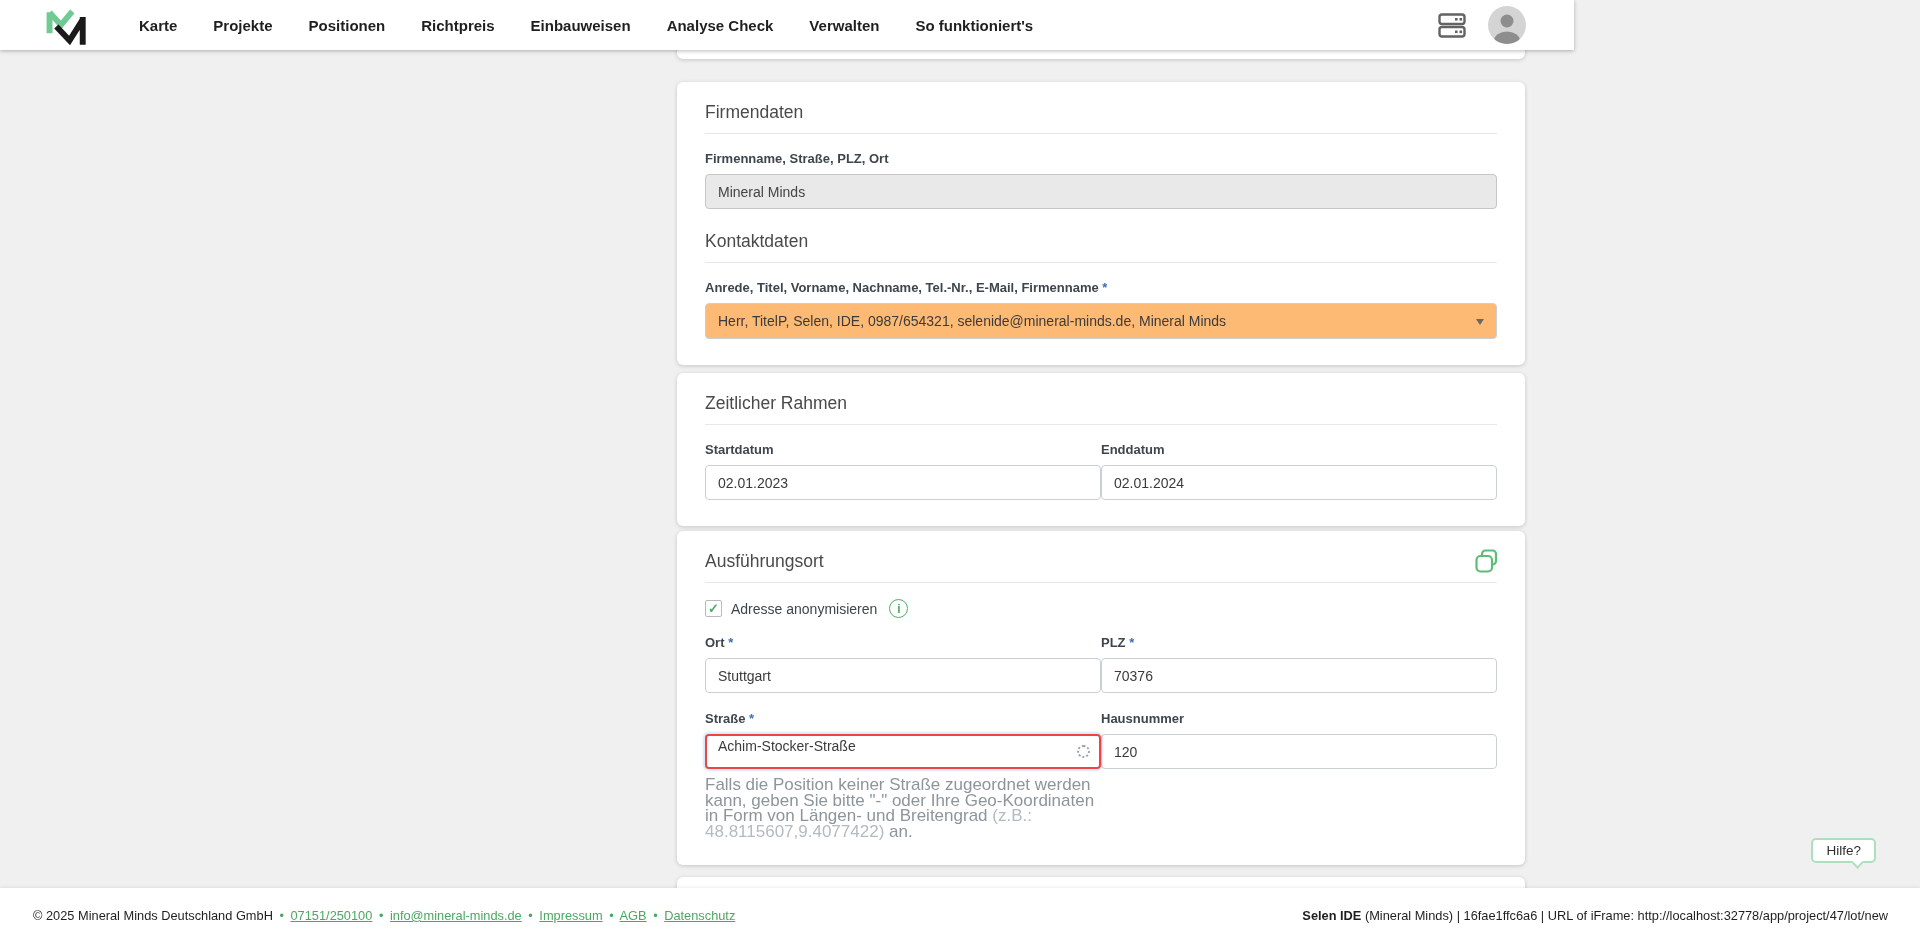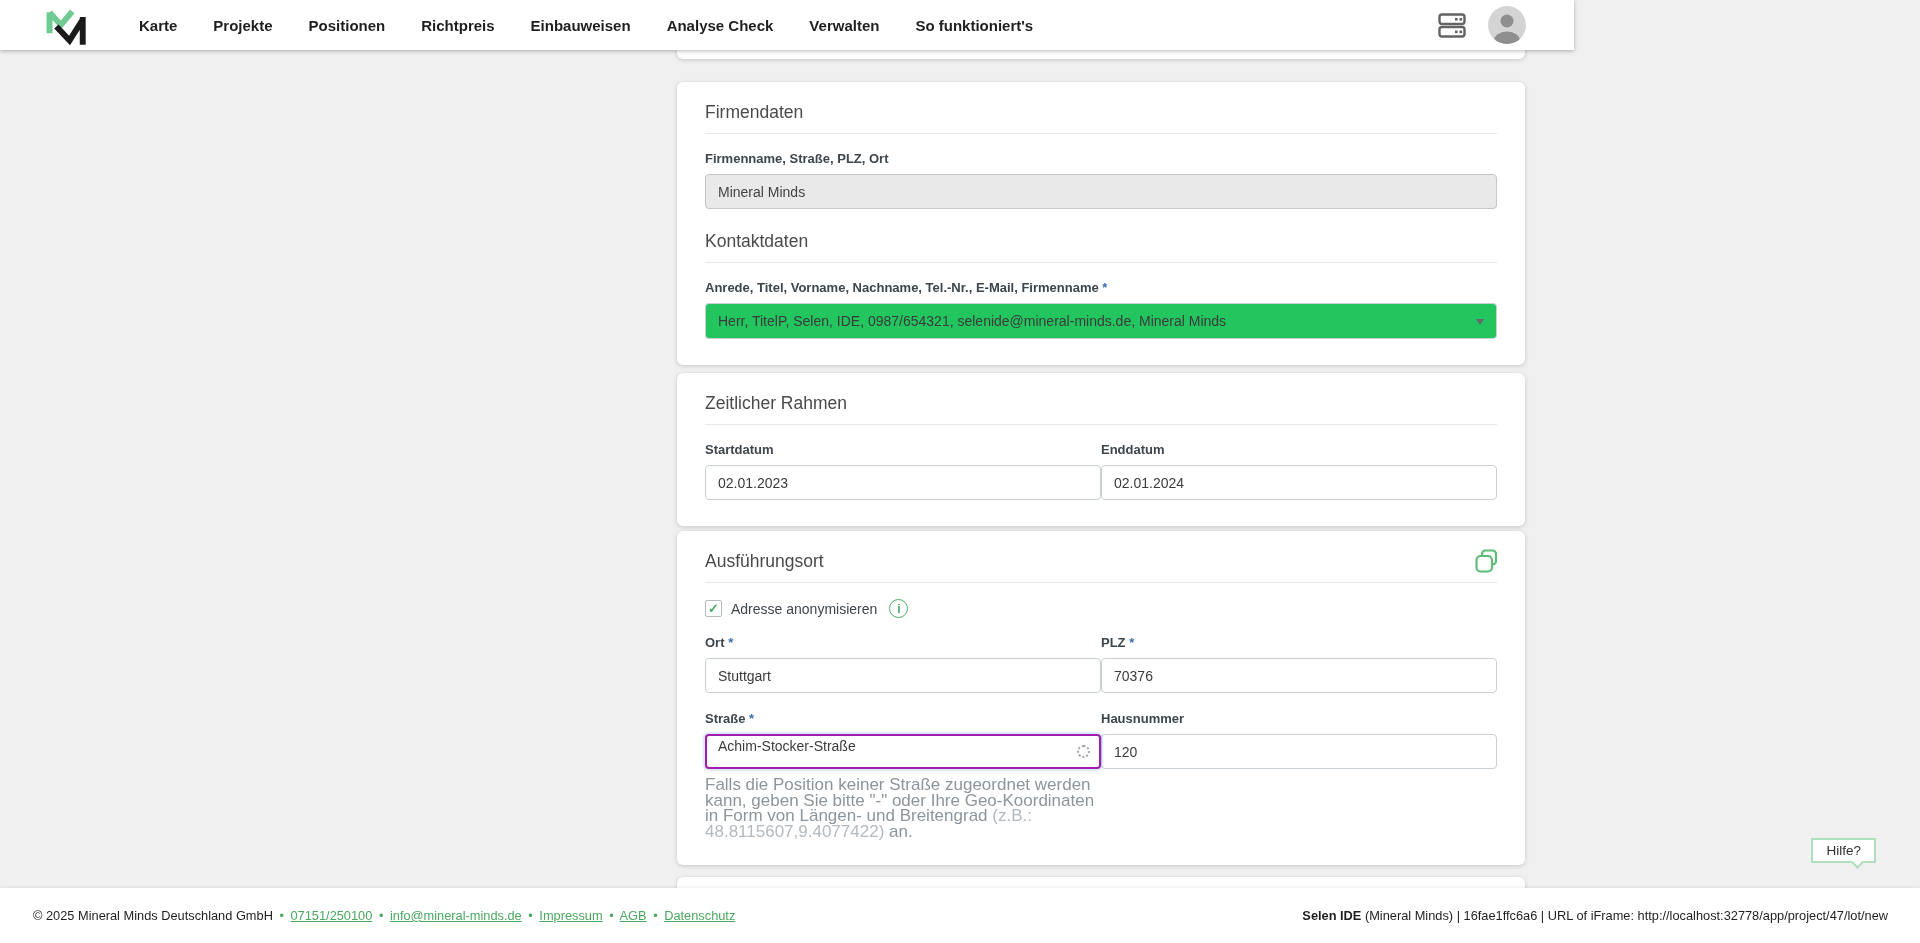--- a/index.html
+++ b/index.html
@@ -21,50 +21,50 @@
           box-shadow:0 1px 4px rgba(0,0,0,.18); }
   .card-pad { padding:18px 28px 26px 28px; }
   h2.sec-title { font-size:17.5px; font-weight:400; color:#4a4a4a; line-height:24px; margin-bottom:9px; }
   .divider { border:none; border-top:1px solid #e7e7e7; margin-bottom:16px; }
   .fld-label { display:block; font-size:13px; font-weight:700; color:#3d454d; line-height:17px; margin-bottom:7px; }
   .req { color:#3c6eb4; font-weight:700; }
   .txt-input { width:100%; height:35px; border:1px solid #c8d0d6; border-radius:4px; background:#fff;
                font-family:"Liberation Sans",sans-serif; font-size:14px; color:#3b3b3b; padding:3px 12px; outline:none; }
   .txt-input:disabled, .txt-input.disabled { background:#e9e9e9; border-color:#c6c6c6; color:#444; }
   .select-box { position:relative; width:100%; height:36px; border:1px solid #c8d0d6; border-radius:4px;
-                background:#22c55e; font-size:14px; color:#3b3b3b; line-height:34px; padding:0 30px 0 12px;
+                background:#fdba74; font-size:14px; color:#3b3b3b; line-height:34px; padding:0 30px 0 12px;
                 cursor:pointer; white-space:nowrap; overflow:hidden; }
   .caret { position:absolute; right:12px; top:15px; width:0; height:0;
            border-left:4.5px solid transparent; border-right:4.5px solid transparent; border-top:6px solid #676767; }
   .two-col { display:grid; grid-template-columns:1fr 1fr; }
   .mb20 { margin-bottom:20px; }
   .mb17 { margin-bottom:17px; }
 
   
   .chk-row { display:flex; align-items:center; gap:9px; margin:14px 0 16px 0; }
   .checkbox { width:17px; height:17px; border:1px solid #b9b9b9; border-radius:2px; background:#fff;
               display:flex; align-items:center; justify-content:center; cursor:pointer;
               font-size:13px; font-weight:700; color:#4cae64; line-height:1; }
   .chk-label { font-size:14px; color:#3d454d;text-align:right; }
   .info-icon { width:19px; height:19px; border:1.6px solid #4cae64; border-radius:50%; color:#4cae64;
                font-size:12px; font-weight:700; display:flex; align-items:center; justify-content:center;
                margin-left:3px; cursor:pointer; }
   .copy-icon { position:absolute; right:26px; top:17px; width:25px; height:26px; cursor:pointer; }
 
   
   .street-wrap { position:relative; }
-  .street-wrap .txt-input { border:2px solid #a21caf; box-shadow:0 0 2px 2px rgba(100,160,230,.25); padding:0 30px 12px 11px; }
+  .street-wrap .txt-input { border:2px solid #ef4444; box-shadow:0 0 2px 2px rgba(100,160,230,.25); padding:0 30px 12px 11px; }
   .spinner { position:absolute; right:11px; top:11px; width:13px; height:13px; border:2px dotted #9aa0a6; border-radius:50%; }
 
   .hint { margin-top:8px; width:392px; font-size:17px; line-height:15.6px; color:#8d959c; }
   .hint .lite { color:#b3bac0; }
 
   
   .help-bubble { position:absolute; top:838px; right:44px; z-index:15; background:#fff;
-                 border:2px solid #aedfbc; border-radius:0; padding:3px 13px; font-size:13.5px; color:#2f2f2f; cursor:pointer; }
+                 border:2px solid #aedfbc; border-radius:5px; padding:3px 13px; font-size:13.5px; color:#2f2f2f; cursor:pointer; }
   .help-bubble .tail { position:absolute; bottom:-6px; right:12px; width:9px; height:9px; background:#fff;
                        border-right:2px solid #aedfbc; border-bottom:2px solid #aedfbc; transform:rotate(45deg); }
 
   
   .footer { position:absolute; bottom:0; left:0; width:1920px; height:55px; background:#fff; z-index:12;
             box-shadow:0 -1px 3px rgba(0,0,0,.07); display:flex; align-items:center; justify-content:space-between;
             padding:0 32px 0 33px; font-size:12.8px; color:#1f1f1f; }
   .footer a { color:#4aa860; text-decoration:underline; cursor:pointer; }
   .footer .sep { color:#4aa860; margin:0 3px; }
   .footer-right .b { font-weight:700; }

